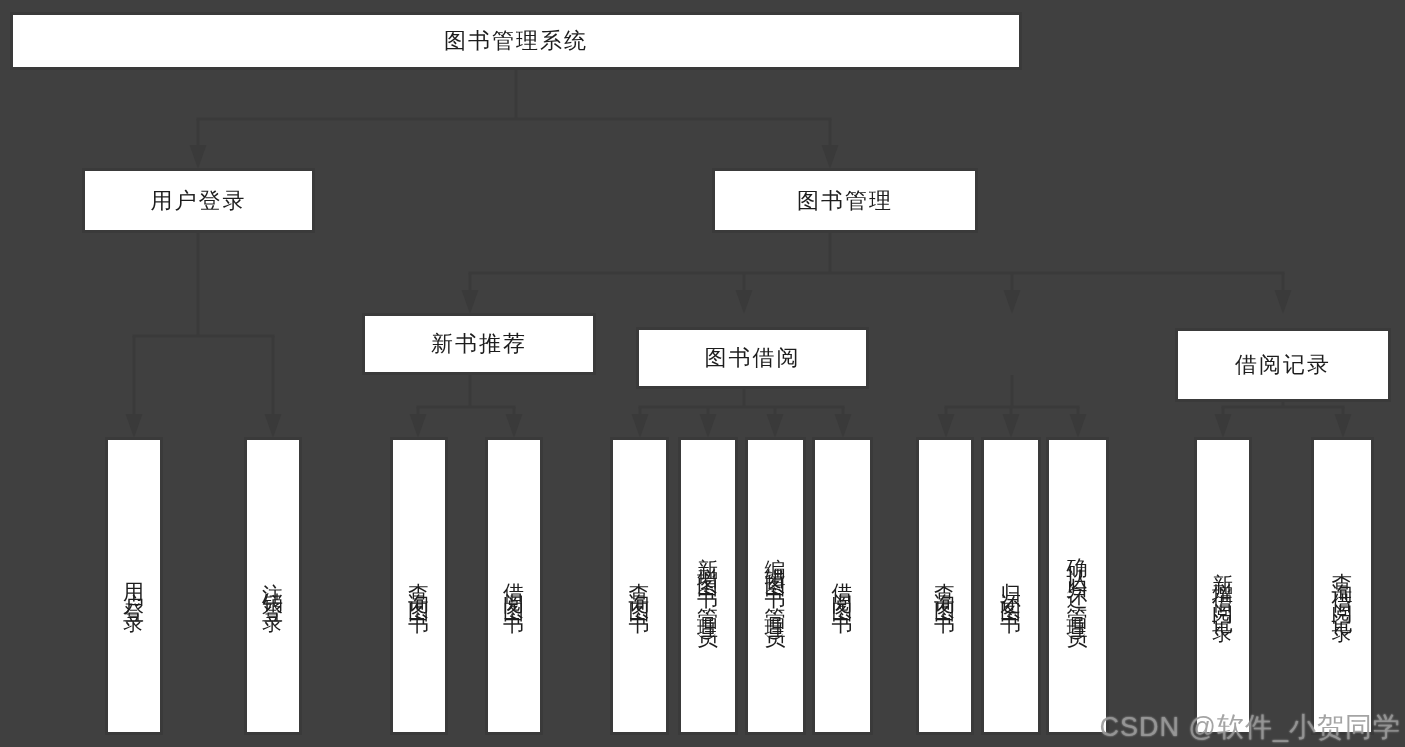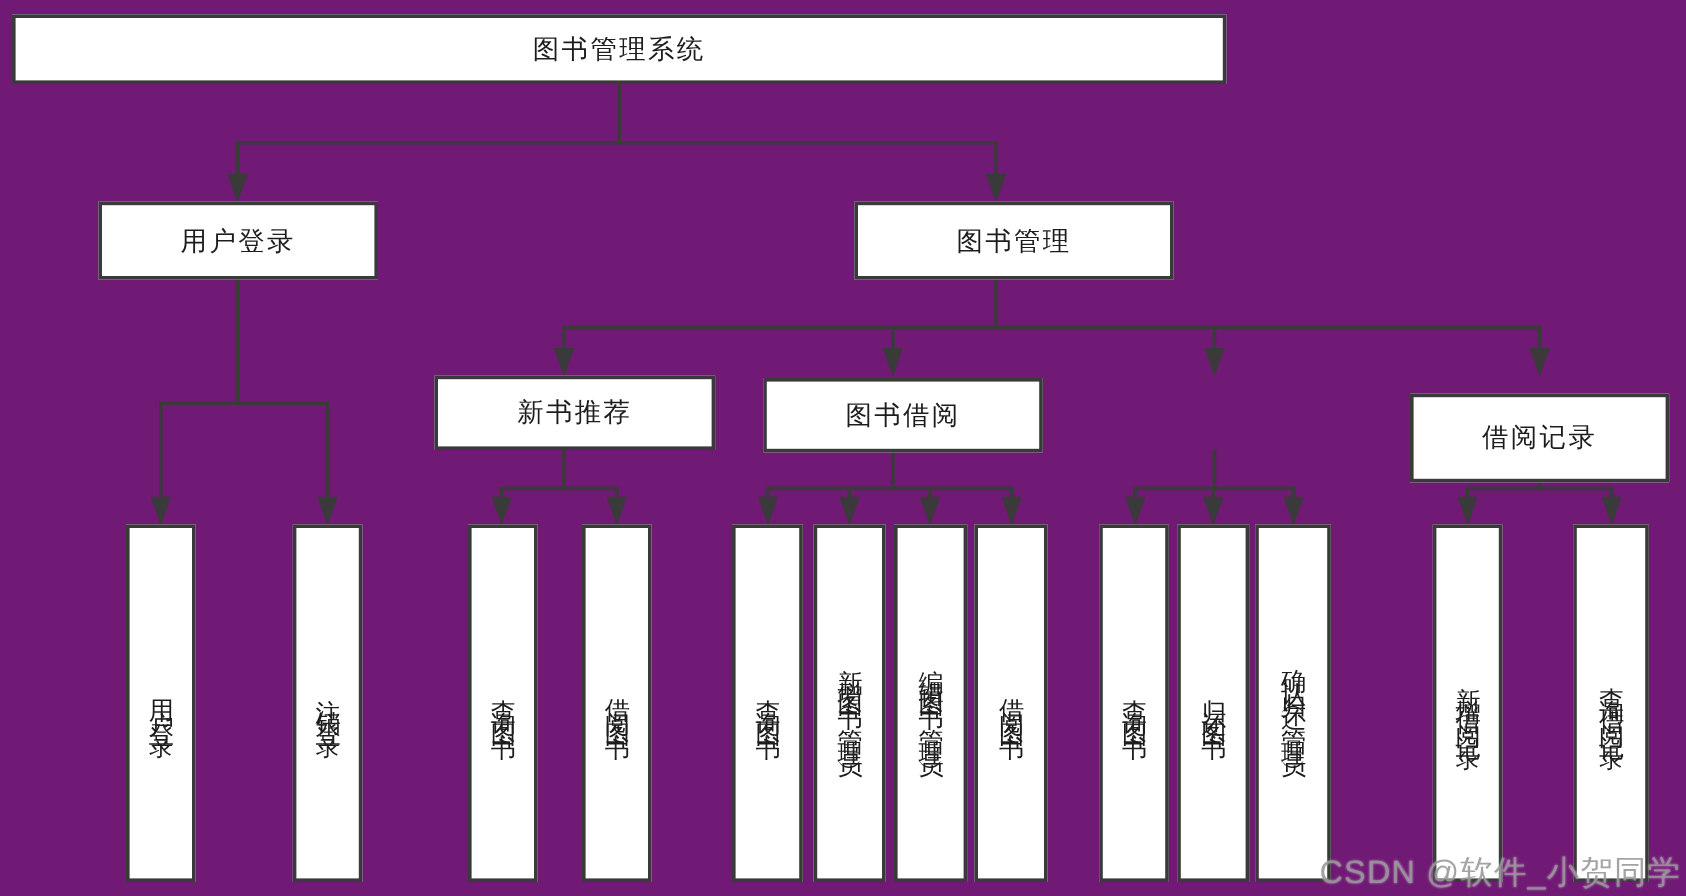--- a/index.html
+++ b/index.html
@@ -1,17 +1,17 @@
 <!DOCTYPE html>
 <html><head>
 <meta charset="utf-8">
 <style>
   html,body{margin:0;padding:0;background:#ffffff;}
   .canvas{
-    position:relative;width:1405px;height:747px;background:#701a75;
+    position:relative;width:1405px;height:747px;background:#404040;
     font-family:"Liberation Sans",sans-serif;overflow:hidden;
   }
   .connectors{position:absolute;left:0;top:0;pointer-events:none;}
   .box{
     position:absolute;box-sizing:border-box;
     border:3px solid #3a3a3a;background:#ffffff;
     display:flex;align-items:center;justify-content:center;
     color:#1d1d1d;
   }
   .hlabel{font-size:22px;letter-spacing:2px;white-space:nowrap;}
@@ -107,21 +107,21 @@
   <div class="box" style="left:82px;top:168px;width:233px;height:65px">
     <span class="hlabel">用户登录</span>
   </div>
   <div class="box" style="left:712px;top:168px;width:266px;height:65px">
     <span class="hlabel">图书管理</span>
   </div>
 
   <div class="box" style="left:362px;top:313px;width:234px;height:62px">
     <span class="hlabel">新书推荐</span>
   </div>
-  <div class="box" style="left:636px;top:315px;width:233px;height:62px">
+  <div class="box" style="left:636px;top:327px;width:233px;height:62px">
     <span class="hlabel">图书借阅</span>
   </div>
   <div class="box" style="left:1175px;top:328px;width:216px;height:74px">
     <span class="hlabel">借阅记录</span>
   </div>
 
   <div class="box" style="left:105px;top:437px;width:58px;height:298px">
     <span class="vlabel">用户登录</span>
   </div>
   <div class="box" style="left:244px;top:437px;width:58px;height:298px">

